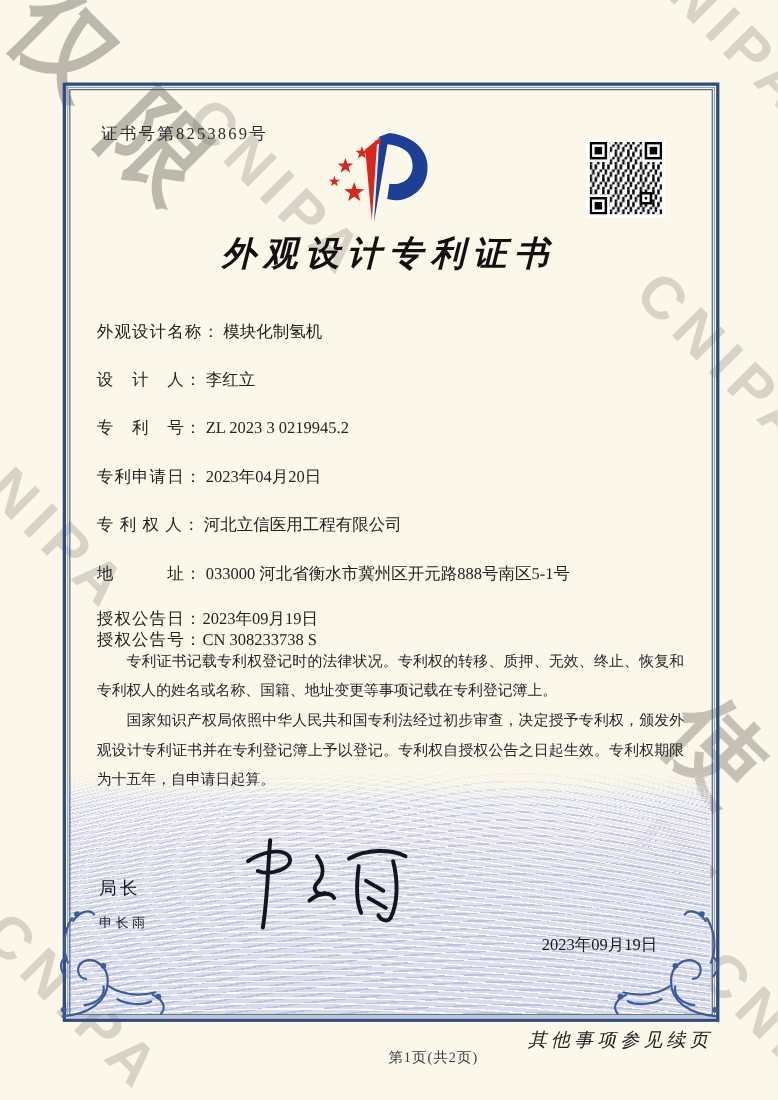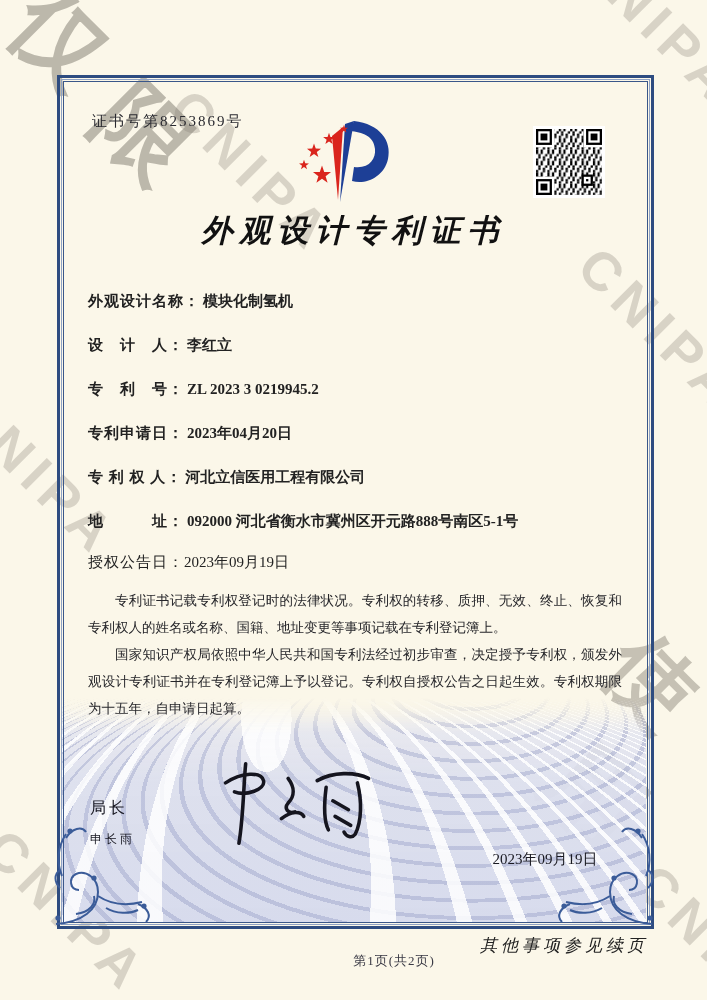--- a/index.html
+++ b/index.html
@@ -30,21 +30,21 @@
       repeating-radial-gradient(130% 82px at 70% -42px, rgba(116,126,178,.28) 0 1px, rgba(116,126,178,0) 1px 4.5px),
       linear-gradient(180deg, rgba(250,247,234,0) 0%, rgba(226,228,241,.75) 12%, rgba(220,223,238,.95) 38%, rgba(214,218,236,.97) 100%);
     -webkit-mask-image:linear-gradient(180deg, transparent 0, #000 16%);
     mask-image:linear-gradient(180deg, transparent 0, #000 16%);}
   
   .cert-no{position:absolute;left:92px;top:112px;font-size:15px;letter-spacing:2px;color:#2a2a30;z-index:2;}
   .logo{position:absolute;left:292px;top:116px;width:112px;height:97px;z-index:2;}
   .qr{position:absolute;left:533px;top:126px;width:72px;height:72px;background:#fff;padding:3px;box-sizing:border-box;z-index:2;}
   .title{position:absolute;left:0;width:707px;top:210px;text-align:center;font-size:31px;font-weight:bold;
          letter-spacing:7px;color:#111;z-index:2;font-style:italic;}
-  .fields{position:absolute;left:88px;top:292px;width:545px;z-index:2;font-weight:bold;}
+  .fields{position:absolute;left:88px;top:292px;width:545px;z-index:2;}
   .field-row{margin-bottom:25px;font-size:15px;height:19px;color:#222;}
   .field-label{display:inline-block;letter-spacing:1px;}
   .field-value{margin-left:3px;}
   .grant-row{position:absolute;left:88px;top:553px;width:545px;font-size:15px;display:flex;z-index:2;color:#222;flex-direction:column;}
   .grant-pair1{width:262px;}
   .body-text{position:absolute;left:88px;top:587px;width:534px;z-index:2;color:#26262a;}
   .body-text p{margin:0;font-size:13.5px;line-height:2.0;text-indent:2em;text-align:justify;}
   .sig-title{position:absolute;left:90px;top:798px;font-size:16px;letter-spacing:3px;z-index:2;color:#15151f;}
   .sig-name{position:absolute;left:90px;top:831px;font-size:12px;letter-spacing:3px;z-index:2;color:#15151f;}
   .signature{position:absolute;left:192px;top:758px;width:190px;height:90px;z-index:2;}
@@ -148,27 +148,30 @@
     <div class="field-row">
       <span class="field-label">专　利　号：</span><span class="field-value">ZL 2023 3 0219945.2</span>
     </div>
     <div class="field-row">
       <span class="field-label">专利申请日：</span><span class="field-value">2023年04月20日</span>
     </div>
     <div class="field-row">
       <span class="field-label">专 利 权 人：</span><span class="field-value">河北立信医用工程有限公司</span>
     </div>
     <div class="field-row">
-      <span class="field-label">地　　　址：</span><span class="field-value">092000 河北省衡水市冀州区开元路888号南区5-1号</span>
+      <span class="field-label">地　　　址：</span><span class="field-value">033000 河北省衡水市冀州区开元路888号南区5-1号</span>
     </div>
   </div>
 
   <div class="grant-row">
     <div class="grant-pair1">
       <span class="field-label">授权公告日：</span><span>2023年09月19日</span>
+    </div>
+    <div class="grant-pair2">
+      <span class="field-label">授权公告号：</span><span>CN 308233738 S</span>
     </div>
   </div>
 
   <div class="body-text">
     <p>专利证书记载专利权登记时的法律状况。专利权的转移、质押、无效、终止、恢复和专利权人的姓名或名称、国籍、地址变更等事项记载在专利登记簿上。</p>
     <p>国家知识产权局依照中华人民共和国专利法经过初步审查，决定授予专利权，颁发外观设计专利证书并在专利登记簿上予以登记。专利权自授权公告之日起生效。专利权期限为十五年，自申请日起算。</p>
   </div>
 
   <div class="sig-title">局长</div>
   <div class="sig-name">申长雨</div>

